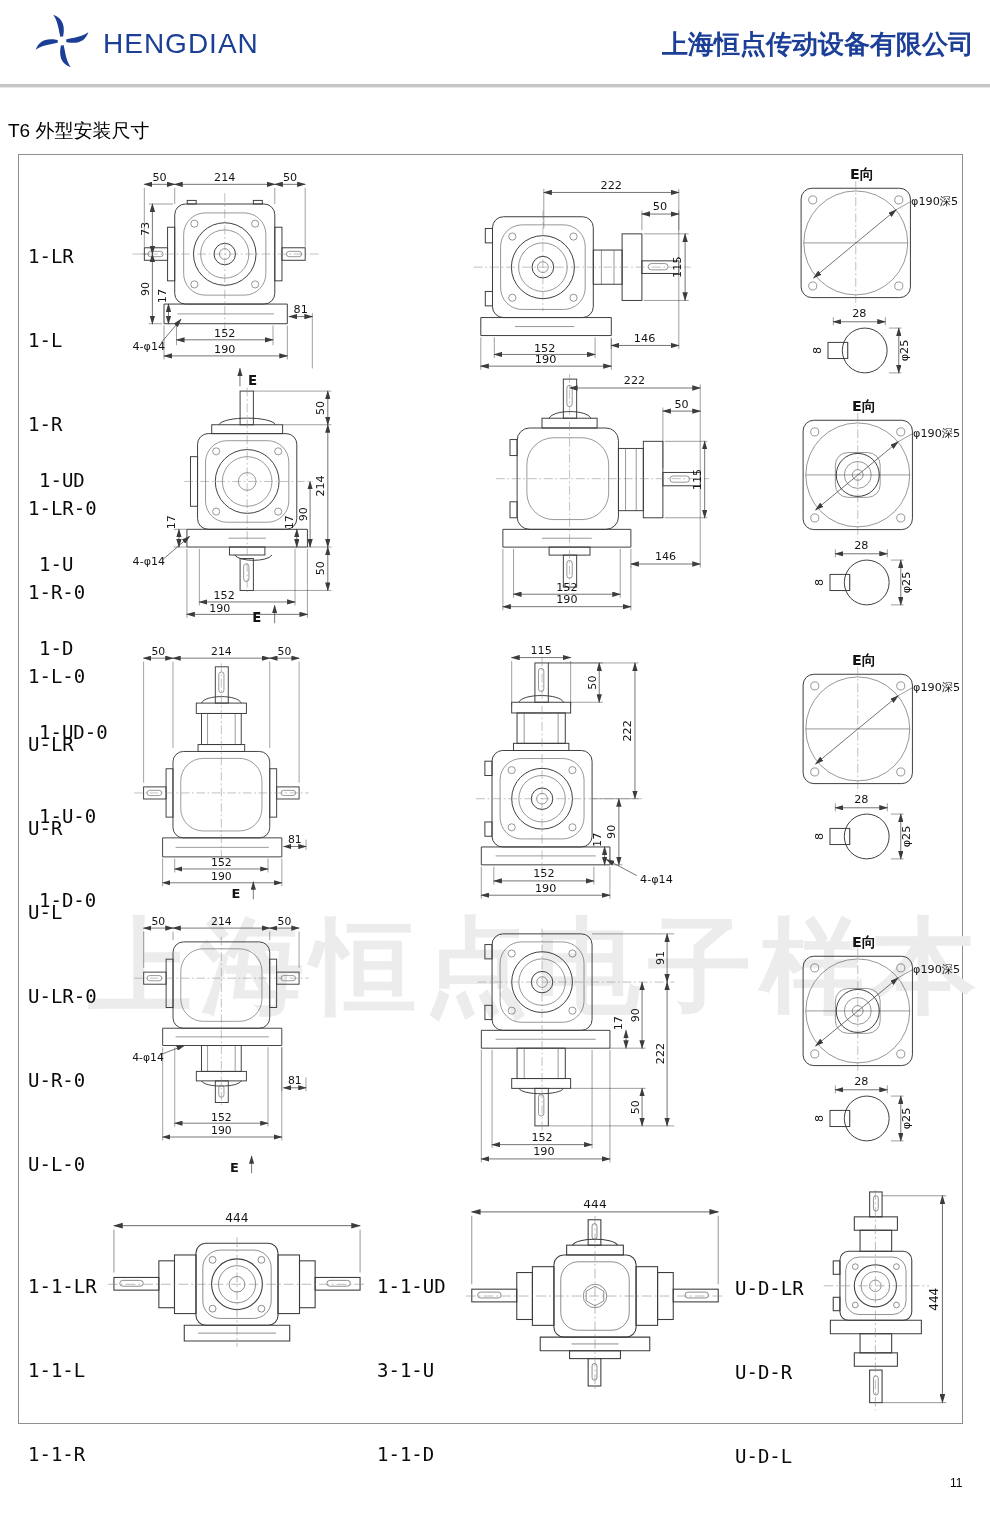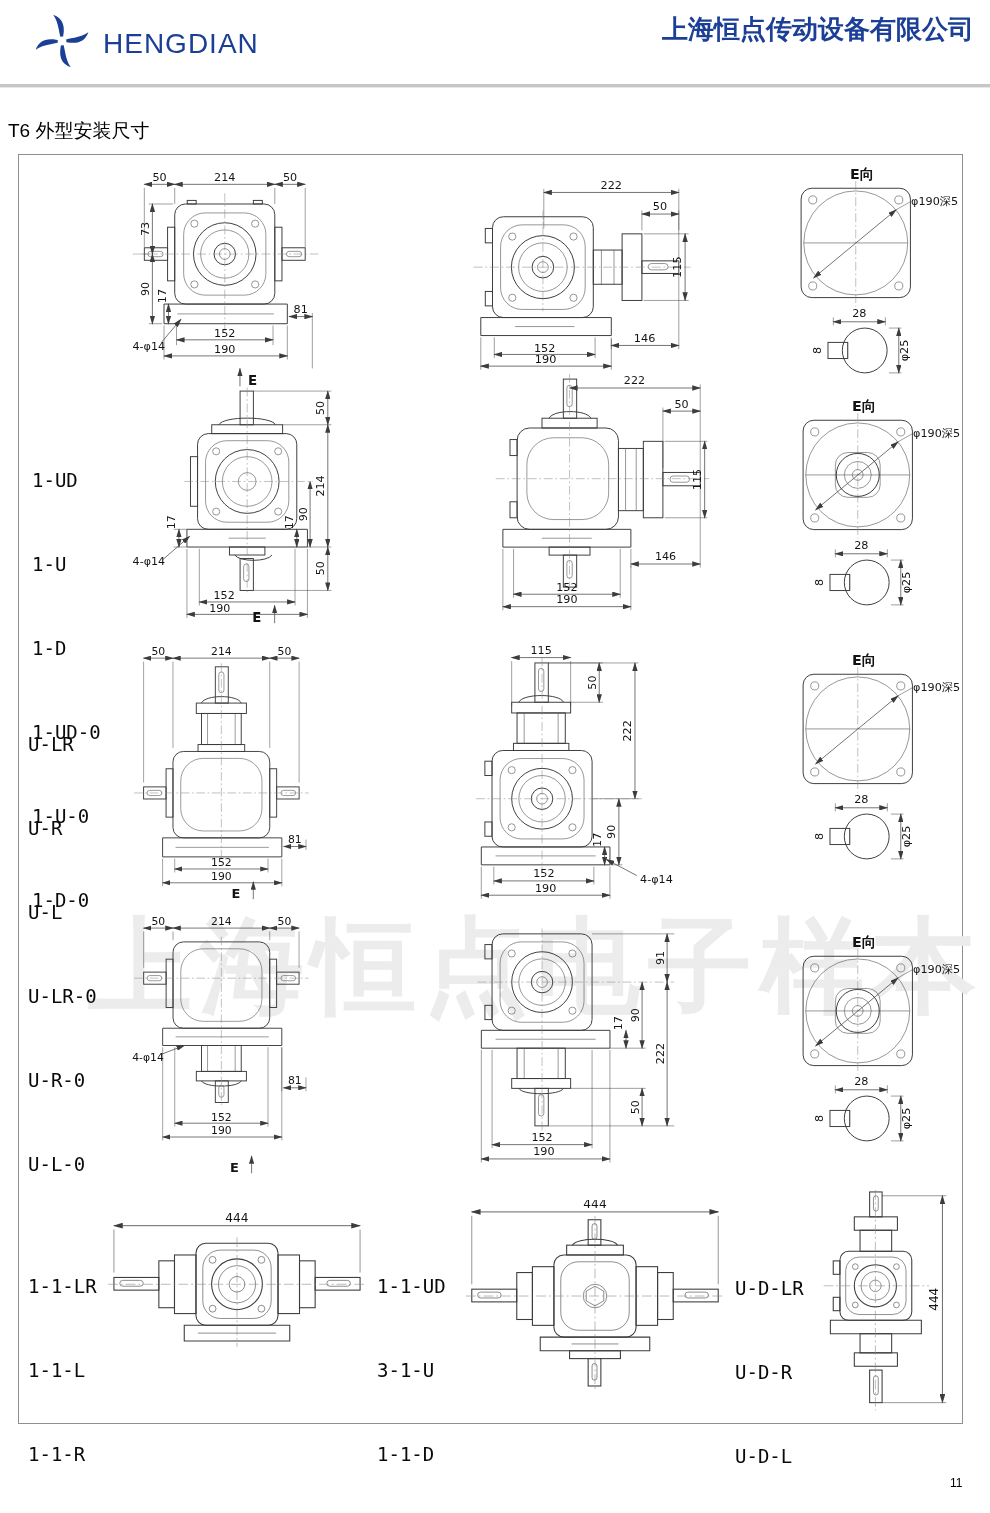--- a/index.html
+++ b/index.html
@@ -1,21 +1,21 @@
 <!DOCTYPE html>
 <html><head>
 <meta charset="utf-8">
 <style>
   html,body{margin:0;padding:0;background:#fff}
   .page{position:relative;width:990px;height:1513px;background:#fff;overflow:hidden;
         font-family:"Liberation Sans",sans-serif;color:#111}
   
   .hdr{position:absolute;left:0;top:0;width:100%;height:88px}
   .brand{position:absolute;left:103px;top:28px;font-size:28px;letter-spacing:1px;color:#1b3e96}
-  .company{position:absolute;right:16px;top:12px;font-size:26px;font-weight:bold;
+  .company{position:absolute;right:16px;top:27px;font-size:26px;font-weight:bold;
            font-family:Liberation Serif, serif;color:#1b3e96}
   .hrule{position:absolute;left:0;top:84px;width:100%;height:3px;background:#c6c6c6;border-bottom:1px solid #e8e8e8}
   .title{position:absolute;left:8px;top:118px;font-size:19px;color:#000}
   .box{position:absolute;left:18px;top:154px;width:943px;height:1268px;border:1px solid #8f8f8f}
   .wm{position:absolute;left:88px;top:898px;width:858px;display:flex;justify-content:space-between;
       font-size:104px;font-weight:bold;color:#ececec;letter-spacing:8px;white-space:nowrap;z-index:0}
   .models{position:absolute;z-index:2;font-family:"DejaVu Sans Mono","Liberation Mono",monospace;
           font-size:19px;line-height:28px;color:#0a0a0a;white-space:pre}
   .note{position:absolute;left:103px;top:1386px;font-size:16.5px;color:#000;z-index:2}
   .pgnum{position:absolute;left:950px;top:1476px;font-size:12px;color:#000}
@@ -88,21 +88,29 @@
   <div class="hrule"></div>
 
   <div class="title">T6 外型安装尺寸</div>
   <div class="box"></div>
 
   <div class="wm">
     <span>上海恒点</span>
     <span>电子样本</span>
   </div>
 
-  <div class="models" style="left:32px;top:410px">
+  <div class="models" style="left:28px;top:186px">
+    <div>1-LR</div>
+    <div>1-L</div>
+    <div>1-R</div>
+    <div>1-LR-0</div>
+    <div>1-R-0</div>
+    <div>1-L-0</div>
+  </div>
+  <div class="models" style="left:39px;top:410px">
     <div>1-UD</div>
     <div>1-U</div>
     <div>1-D</div>
     <div>1-UD-0</div>
     <div>1-U-0</div>
     <div>1-D-0</div>
   </div>
   <div class="models" style="left:28px;top:674px">
     <div>U-LR</div>
     <div>U-R</div>

